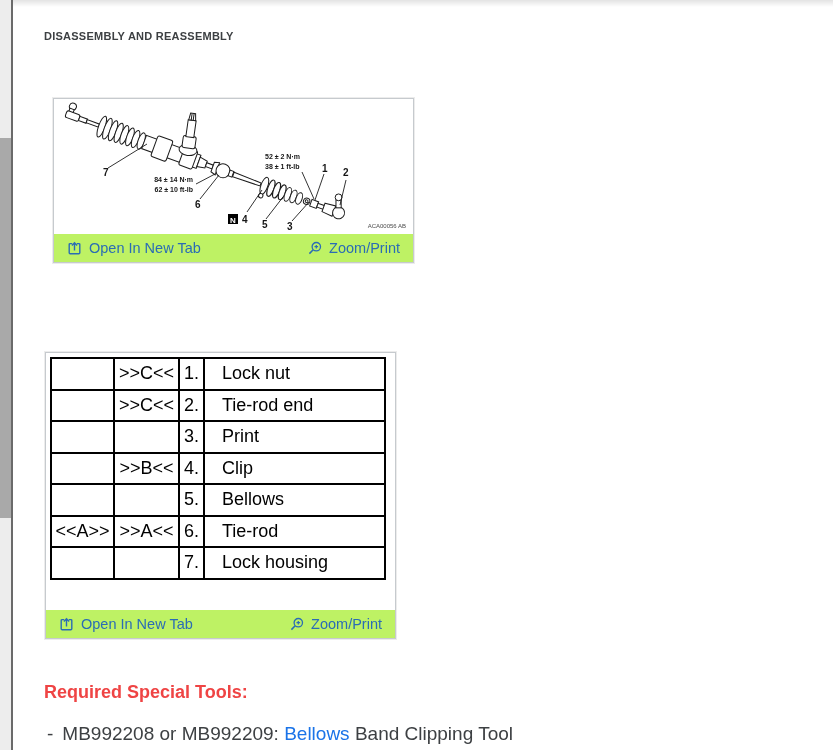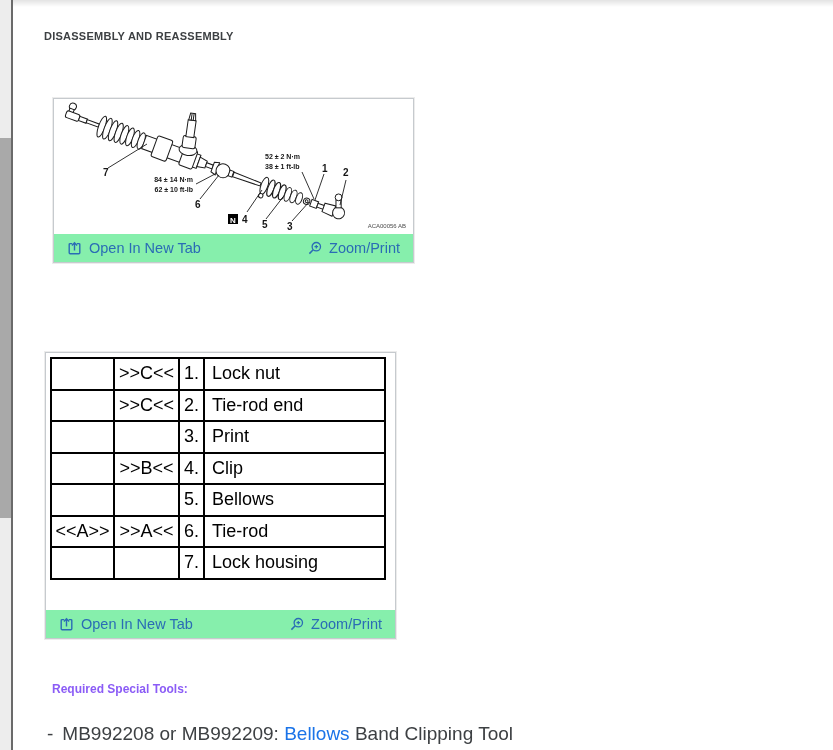--- a/index.html
+++ b/index.html
@@ -15,38 +15,38 @@
   .v-border { position:absolute; left:11px; top:0; width:2px; height:750px; background:#6a6a6a; }
 
   .page-title { position:absolute; left:44px; top:30px; font-size:11px; font-weight:bold;
     color:#3d4043; letter-spacing:.25px; }
 
   .fig { position:absolute; background:#fff; border:1px solid #c6cace;
     box-shadow:0 0 0 1px #ececec; box-sizing:border-box; }
   .fig1 { left:53px; top:98px; width:361px; height:165px; }
   .fig2 { left:45px; top:352px; width:351px; height:287px; }
   .fig-body { position:absolute; left:0; top:0; right:0; bottom:28px; background:#fff; overflow:hidden; }
-  .fig-footer { position:absolute; left:0; right:0; bottom:0; height:28px; background:#86efac;
+  .fig-footer { position:absolute; left:0; right:0; bottom:0; height:28px; background:#bef264;
     display:flex; align-items:center; justify-content:space-between; padding:0 13px; box-sizing:border-box;margin-top:33px; }
   .fig-link { display:flex; align-items:center; gap:7px; color:#2a6cb5; font-size:14.5px;
     cursor:pointer; text-decoration:none; }
   .fig-link svg { display:block; }
 
   .diagram-wrap { position:absolute; left:5px; top:3px; }
 
   .table-wrap { position:absolute; left:4px; top:4px; }
   table.steps { border-collapse:collapse; table-layout:fixed; width:334px; color:#000;
     font-size:18px; font-family:"Liberation Sans", sans-serif; }
   table.steps td { border:2px solid #000; height:29.5px; padding:0; white-space:nowrap; overflow:hidden; }
   table.steps td.c-a, table.steps td.c-b { text-align:center; }
   table.steps td.c-n { text-align:right; padding-right:4px; }
-  table.steps td.c-s { text-align:left; padding-left:7px; }
+  table.steps td.c-s { text-align:left; padding-left:17px; }
   table.steps td.hdr { font-weight:bold; font-size:19px; padding-left:6px; }
 
-  .tools-heading { position:absolute; left:52px; top:682px; font-size:12px; font-weight:bold; color:#8b5cf6; }
+  .tools-heading { position:absolute; left:44px; top:682px; font-size:18px; font-weight:bold; color:#ef4444; }
   .tool-item { position:absolute; left:47px; top:723px; font-size:19px; color:#3d4043; }
   .tool-item .dash { margin-right:9px; }
   .tool-item a { color:#1a73e8; text-decoration:none; cursor:pointer; }
 </style>
 </head>
 <body>
 
 <div class="top-fade"></div>
 <div class="scroll-strip">
   <div class="scroll-thumb"></div>

